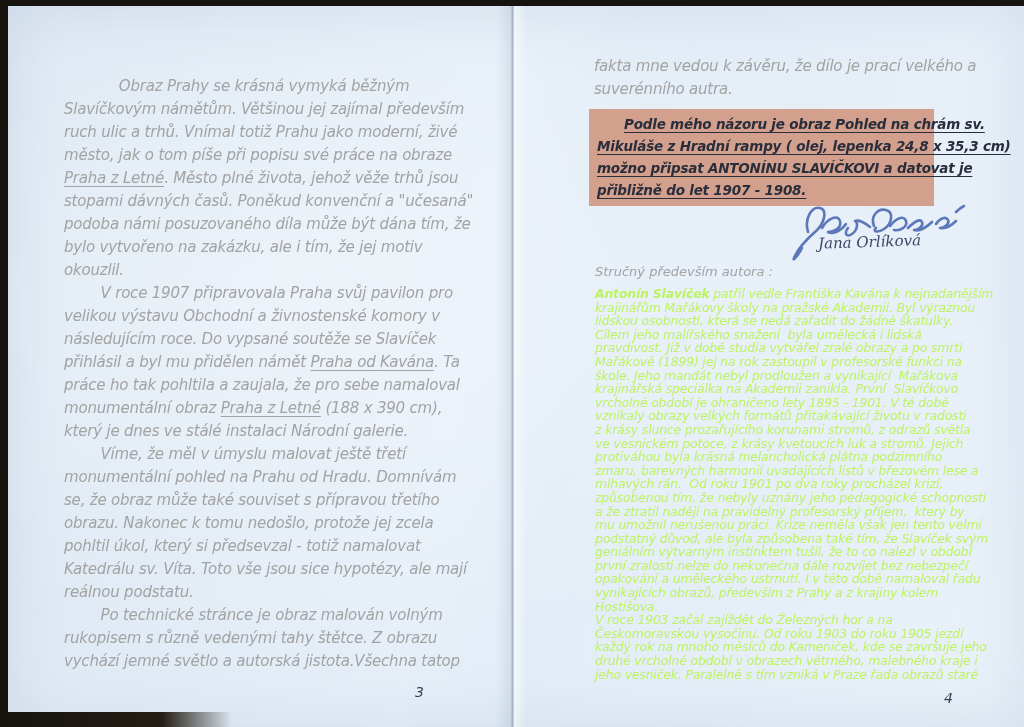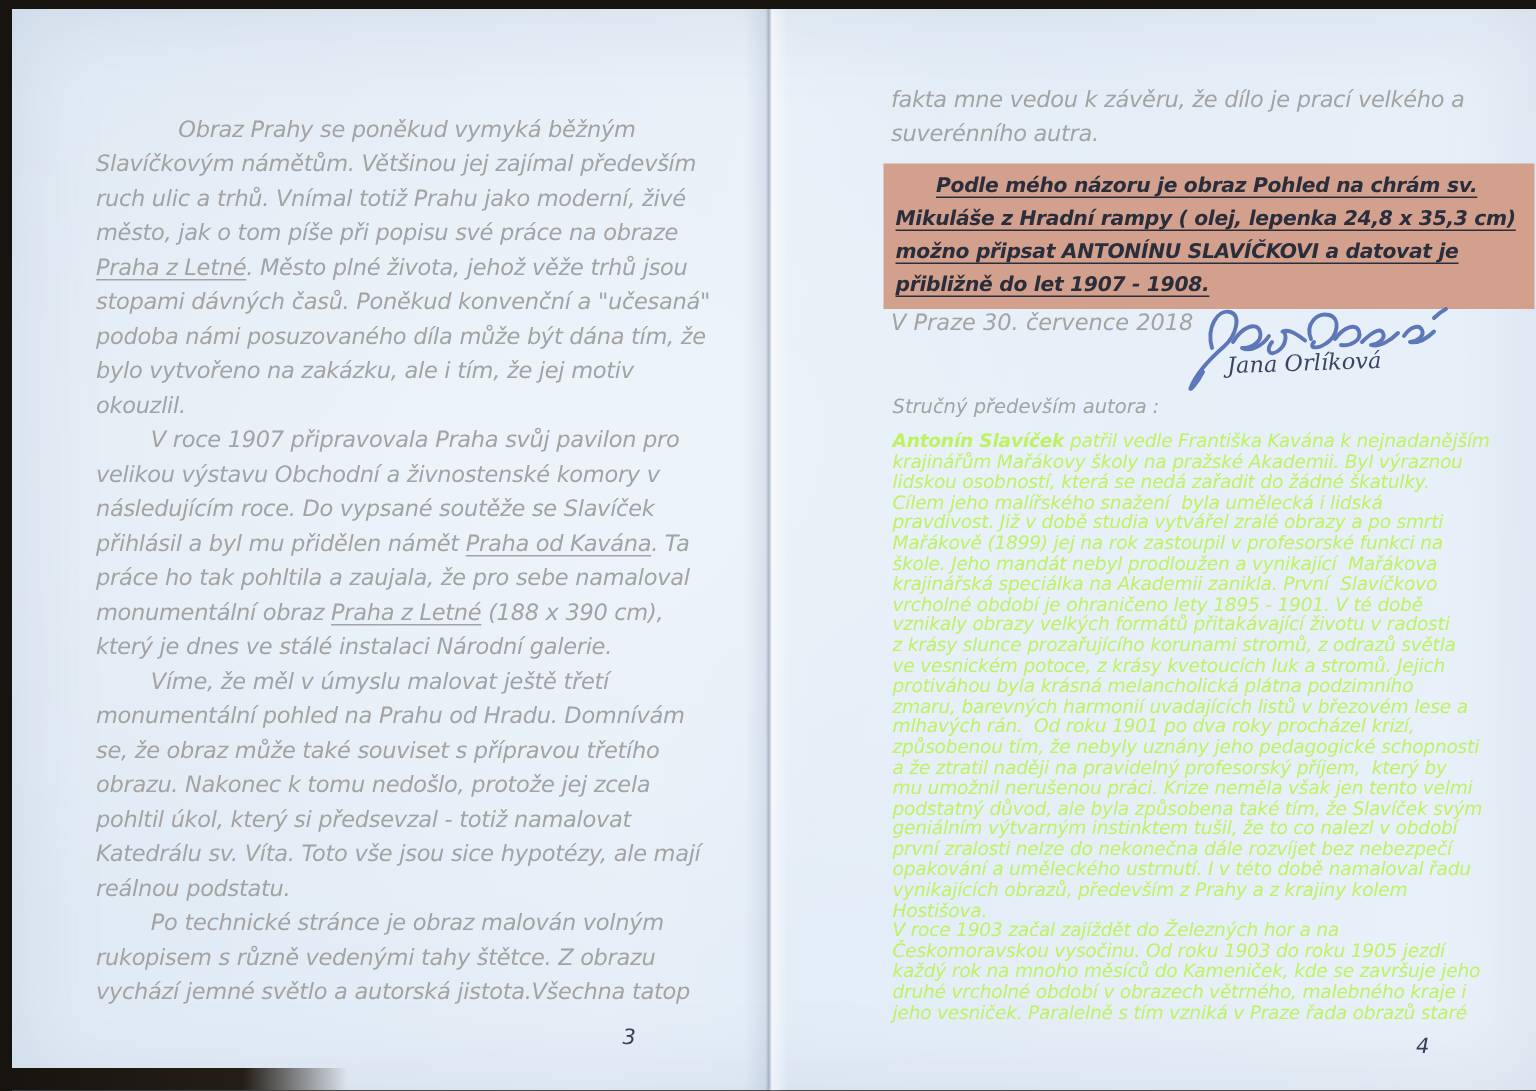--- a/index.html
+++ b/index.html
@@ -29,21 +29,21 @@
       rgba(110,130,160,.14) 48%,
       rgba(70,90,120,.38) 55%,
       rgba(255,255,255,.55) 62%,
       rgba(255,255,255,0) 100%);
   }
   .txt{position:absolute;white-space:pre;color:#a3a3a3;}
   .hand{font-style:italic;font-family:"DejaVu Sans", sans-serif;}
   .left-body{left:64px;top:52px;font-size:15px;line-height:23px;letter-spacing:-.2px;}
   .right-intro{left:594px;top:55px;font-size:15px;line-height:23px;letter-spacing:-.2px;}
   .highlight{
-    left:589px;top:109px;width:434px;
+    left:589px;top:109px;width:345px;
     padding:4px 8px 5px 8px;box-sizing:border-box;
     background:#d2a08c;
     font-weight:bold;font-size:13.5px;line-height:22px;
     color:#2a2d3c;letter-spacing:-.2px;
   }
   .date-line{left:594px;top:206px;font-size:15px;}
   .sig-print{
     left:818px;top:233px;font-size:15px;
     font-family:"DejaVu Serif", serif;font-style:italic;
     color:#3a4565;transform:rotate(-2deg);
@@ -59,21 +59,21 @@
 </style>
 </head>
 <body>
 
 <div class="stage">
   <div class="paper"></div>
   <div class="edge-bottom-left"></div>
   <div class="fold"></div>
 
   <div class="txt hand left-body">
-    <span><span>        Obraz Prahy se poněkud vymyká běžným
+    <span><span>        Obraz Prahy se krásná vymyká běžným
 Slavíčkovým námětům. Většinou jej zajímal především
 ruch ulic a trhů. Vnímal totiž Prahu jako moderní, živé
 město, jak o tom píše při popisu své práce na obraze
 </span><span class="u">Praha z Letné</span><span>. Město plné života, jehož věže trhů jsou
 stopami dávných časů. Poněkud konvenční a "učesaná"
 podoba námi posuzovaného díla může být dána tím, že
 bylo vytvořeno na zakázku, ale i tím, že jej motiv
 okouzlil.
 </span></span><span><span>        V roce 1907 připravovala Praha svůj pavilon pro
 velikou výstavu Obchodní a živnostenské komory v
@@ -96,21 +96,20 @@
   <div class="txt hand pageno pageno-left">3</div>
 
   <div class="txt hand right-intro"><span>fakta mne vedou k závěru, že dílo je prací velkého a
 suverénního autra.</span></div>
 
   <div class="txt hand highlight"><span>      </span><span class="u">Podle mého názoru je obraz Pohled na chrám sv.
 Mikuláše z Hradní rampy ( olej, lepenka 24,8 x 35,3 cm)
 možno připsat ANTONÍNU SLAVÍČKOVI a datovat je
 přibližně do let 1907 - 1908.</span></div>
 
-  <div class="txt hand date-line">V Praze 30. července 2018</div>
 
   <svg class="sig-svg" width="185" height="64" viewBox="0 0 185 64">
     <g fill="none" stroke="#4a67b0" stroke-width="2.6" stroke-linecap="round" stroke-linejoin="round" opacity="0.88">
       <path d="M20,34 C16,20 24,8 32,10 C40,12 36,26 28,33 C20,40 10,50 6,60 C4,64 10,58 14,50"></path>
       <path d="M34,30 C40,20 50,16 52,23 C54,30 46,34 40,34 C46,37 54,32 58,26"></path>
       <path d="M60,30 C56,35 58,40 64,36 C70,32 70,24 67,23 C72,21 78,26 82,29"></path>
       <path d="M86,28 C82,18 90,10 98,12 C106,14 104,26 96,31 C90,35 84,34 88,30"></path>
       <path d="M102,28 C108,20 116,17 118,23 C120,29 112,33 106,32"></path>
       <path d="M120,30 C126,24 132,20 134,24 C136,28 130,32 126,32 C132,34 140,28 144,24"></path>
       <path d="M148,26 C152,20 158,18 160,22 C162,26 156,30 152,30 C158,31 164,27 168,23"></path>

